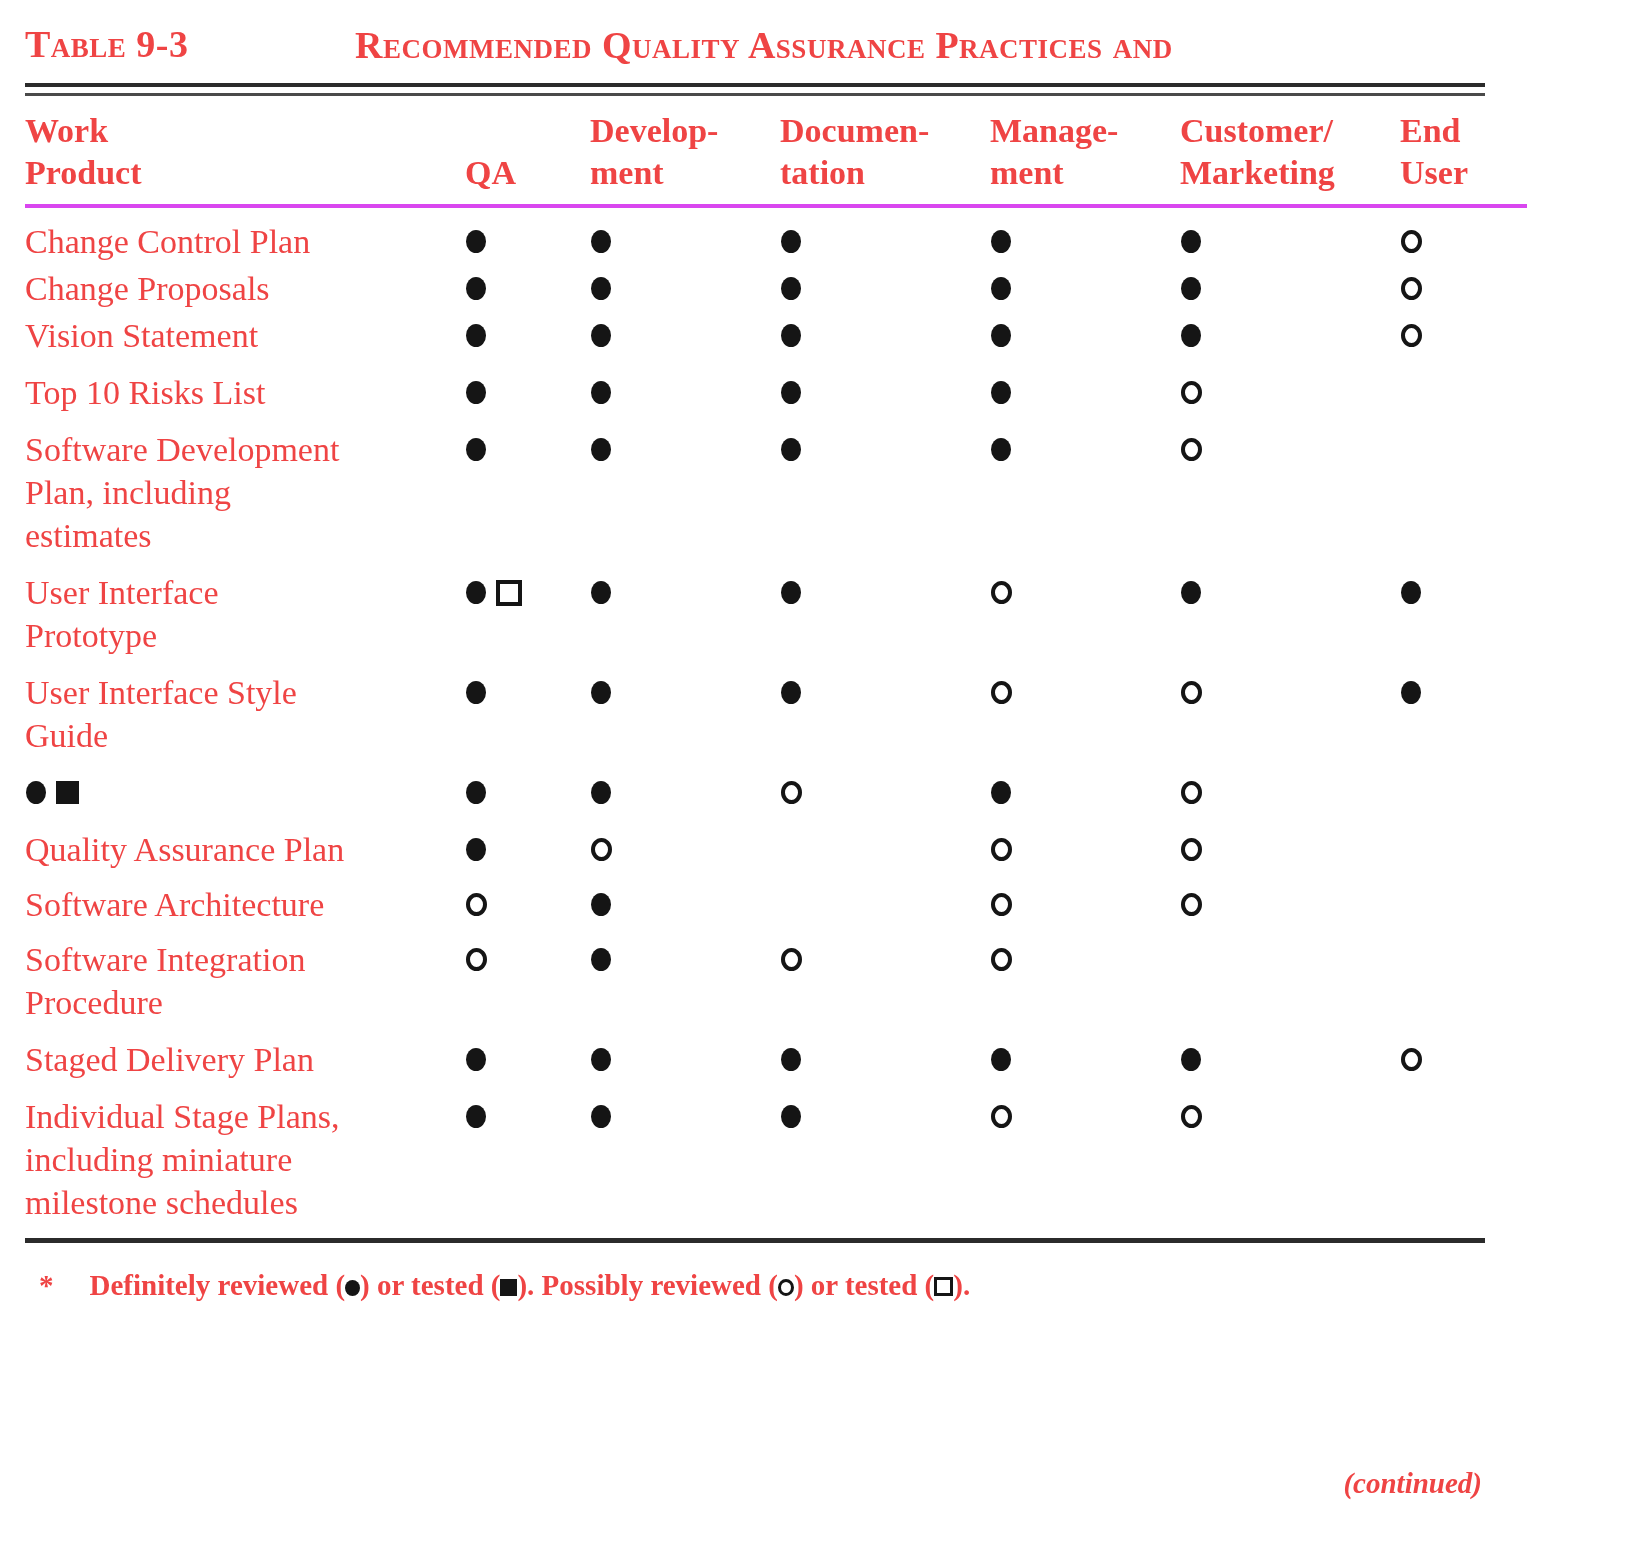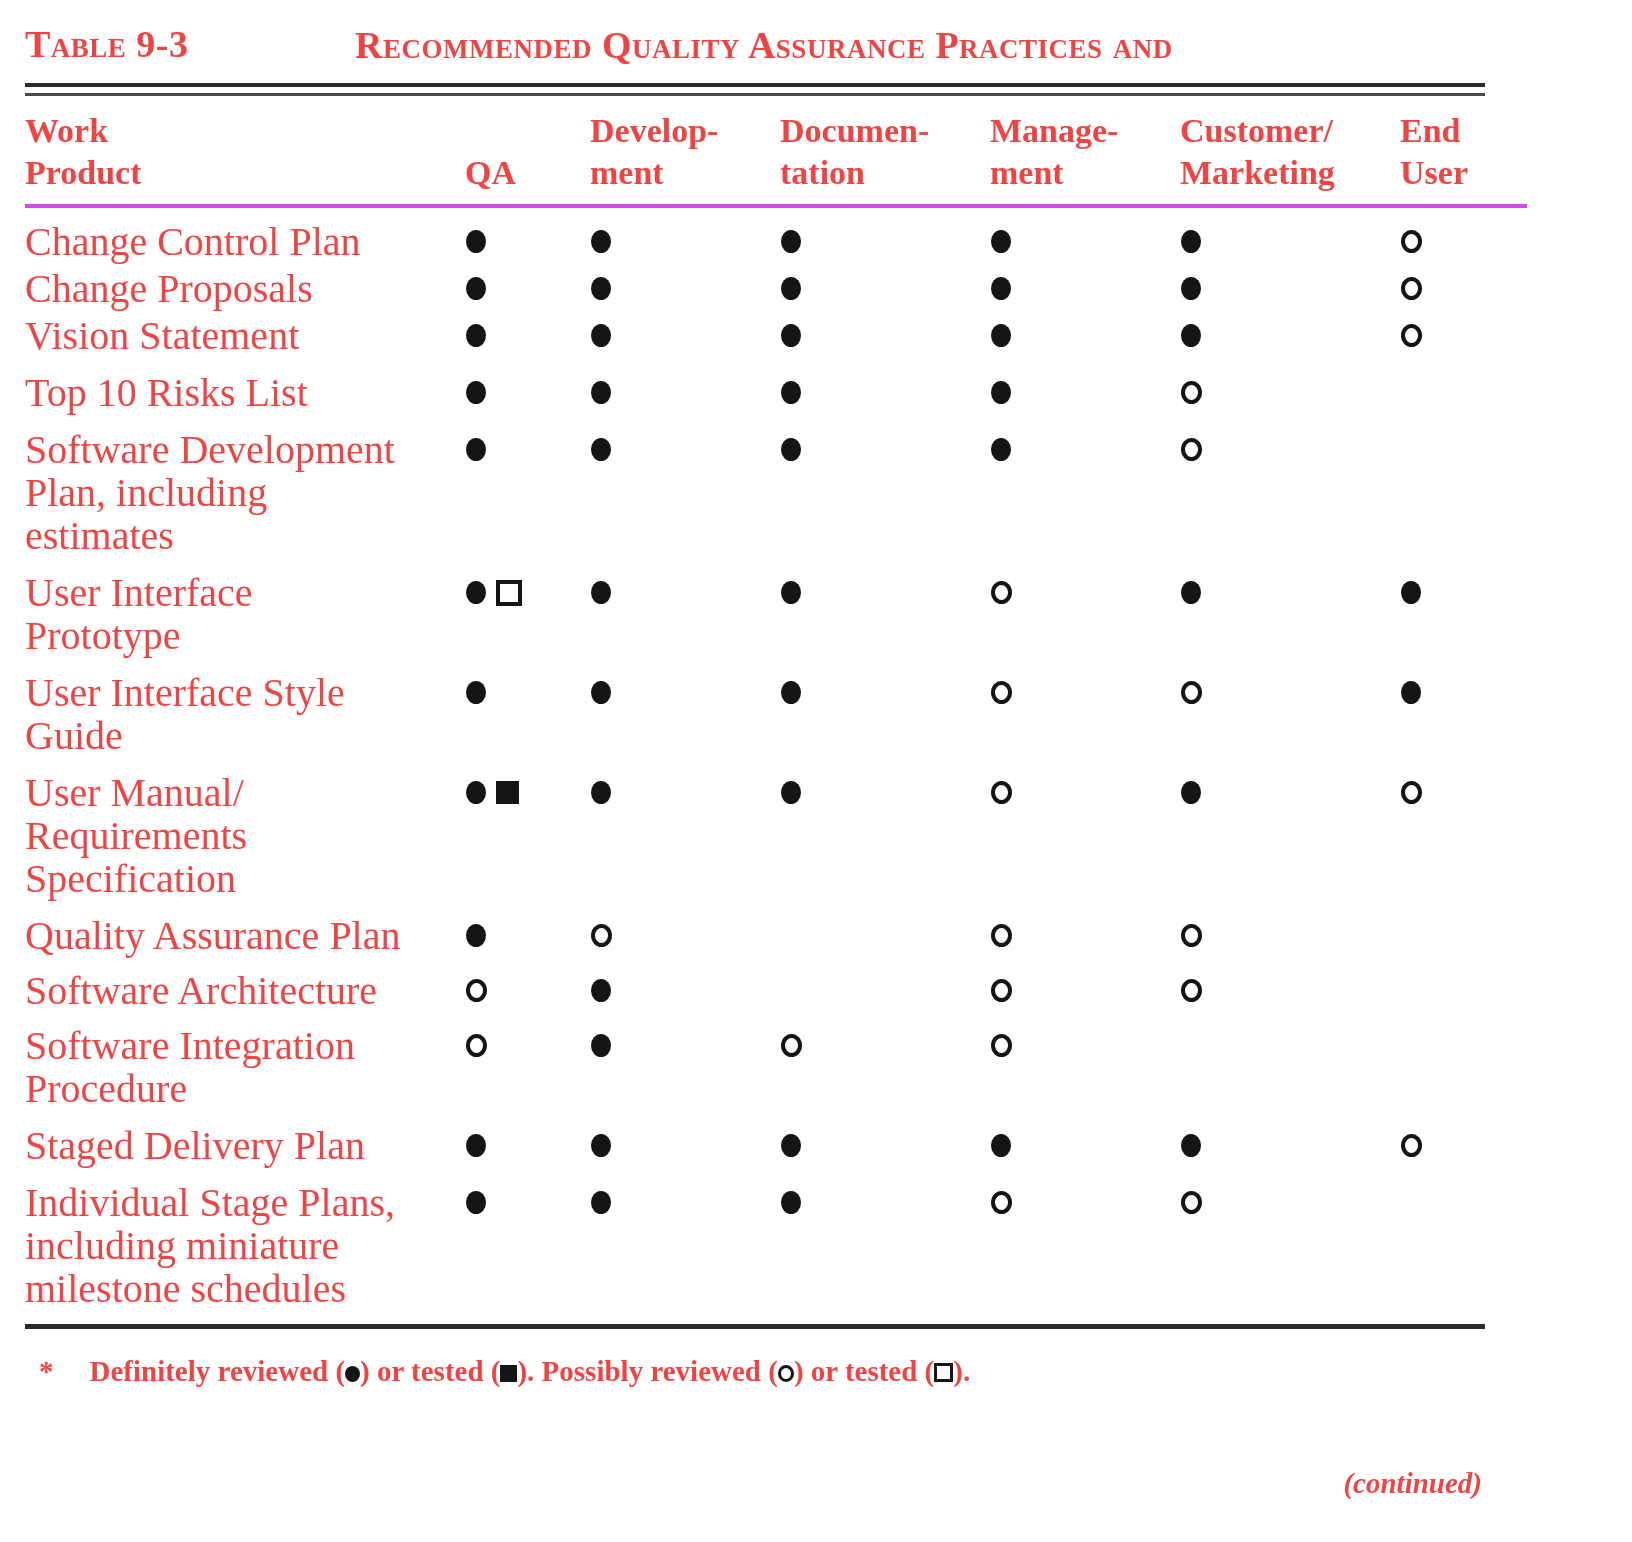--- a/index.html
+++ b/index.html
@@ -39,21 +39,21 @@
     grid-template-columns:440px 125px 190px 210px 190px 220px 127px;
   }
   .thead{padding:14px 0 10px 0;border-bottom:4px solid #d946ef;width:1502px;}
   .hcell{font-weight:bold;font-size:34px;line-height:42px;display:flex;flex-direction:column;justify-content:flex-end;}
   .hline{min-height:42px;}
   
   .tbody{padding-top:12px;}
   .trow{margin-bottom:14px;}
   .trow:nth-child(1),.trow:nth-child(2){margin-bottom:4px;}
   .trow:nth-child(9),.trow:nth-child(10){margin-bottom:12px;}
-  .cell.label{font-size:40px;line-height:43px;}
+  .cell.label{font-size:34px;line-height:43px;}
   .cell.sym{display:flex;align-items:center;height:43px;gap:10px;padding-left:1px;}
   
   .sy{display:inline-block;flex:none;}
   .sy.dot{width:20px;height:23px;background:#151515;border-radius:50%;}
   .sy.ring{width:21px;height:23px;border:4px solid #151515;border-radius:50%;box-sizing:border-box;background:#fff;}
   .sy.square{width:23px;height:23px;background:#151515;}
   .sy.square-open{width:26px;height:26px;border:4px solid #151515;box-sizing:border-box;background:#fff;}
   
   .fsym.dot{width:15px;height:16px;}
   .fsym.ring{width:16px;height:17px;border-width:3px;}
@@ -276,25 +276,20 @@
           <span class="sy ring"></span>
         </div>
         <div class="cell sym">
           <span class="sy ring"></span>
         </div>
         <div class="cell sym">
           <span class="sy dot"></span>
         </div>
       </div>
       <div class="grid trow">
-        <div class="cell label">
-          <div>User Manual/</div>
-          <div>Requirements</div>
-          <div>Specification</div>
-        </div>
         <div class="cell sym">
           <span class="sy dot"></span>
           <span class="sy square"></span>
         </div>
         <div class="cell sym">
           <span class="sy dot"></span>
         </div>
         <div class="cell sym">
           <span class="sy dot"></span>
         </div>

